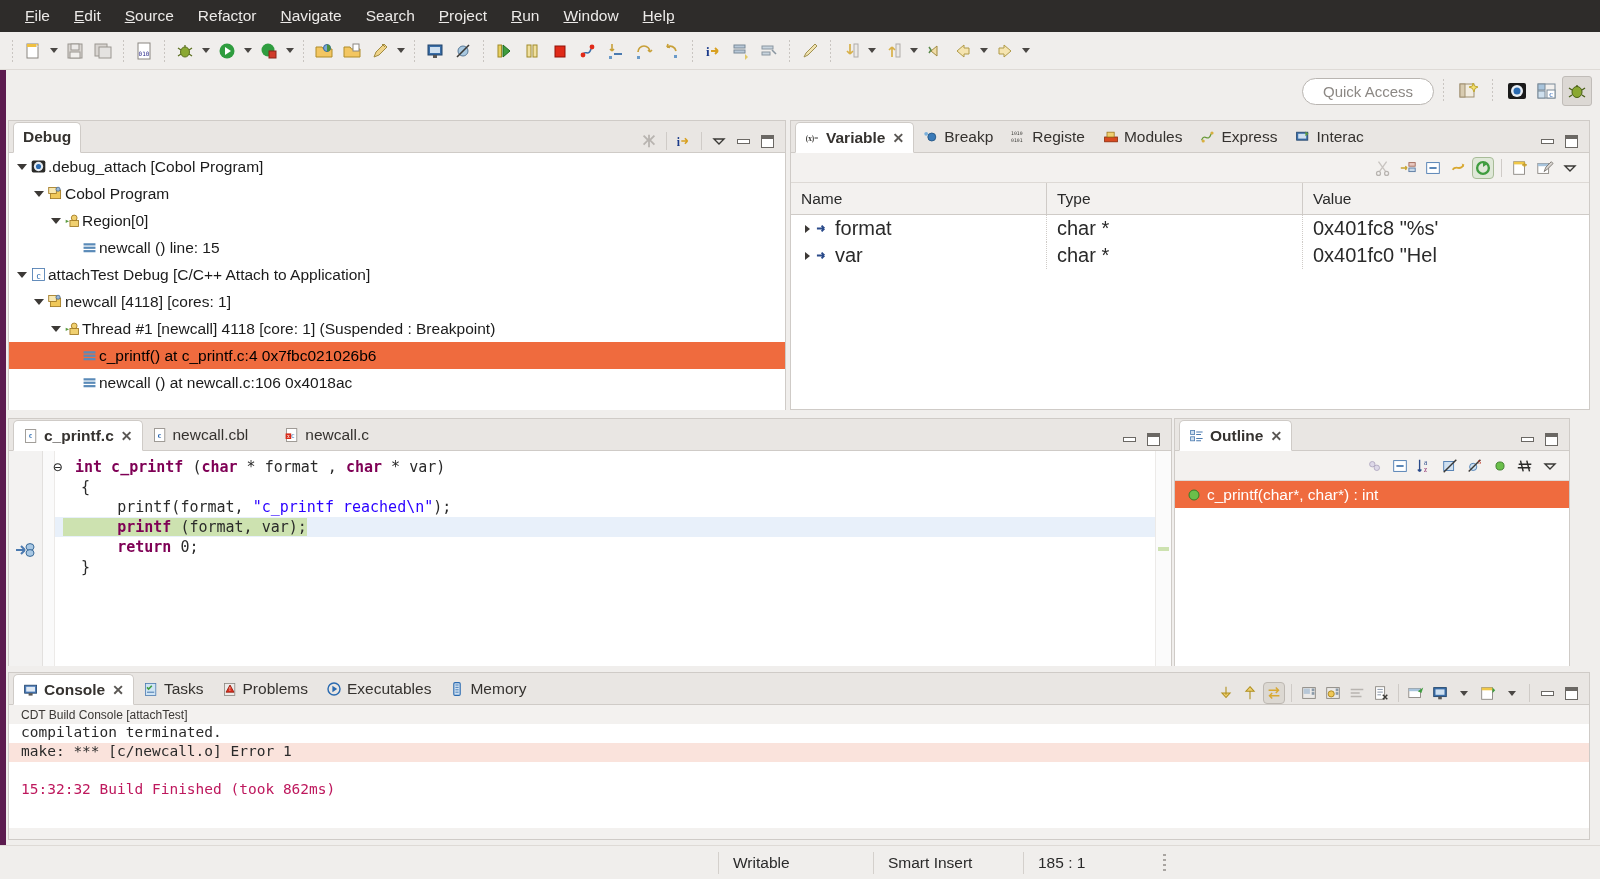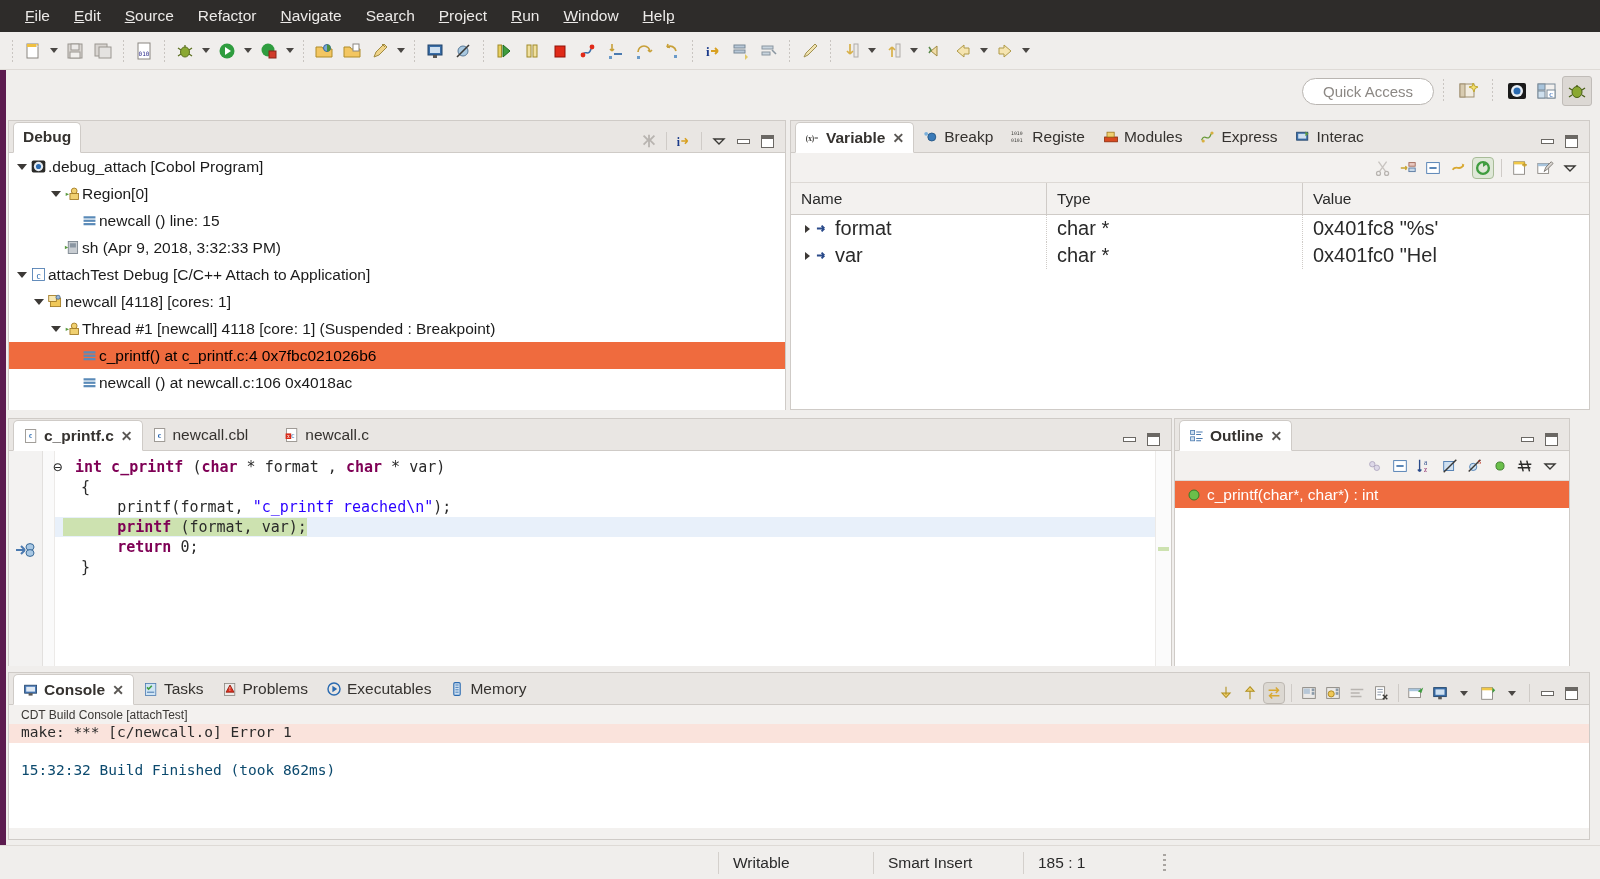--- a/index.html
+++ b/index.html
@@ -96,21 +96,21 @@
   .outline-row { height: 27px; display: flex; align-items: center; gap: 6px; padding-left: 12px;
                  font-size: 15.5px; }
   .outline-row.sel { background: #ef6b3e; color: #fff; }
 
   
   .console-body { background: #fff; font-family: "DejaVu Sans Mono", monospace; font-size: 14.5px; }
   .cons-title { font-family: "Liberation Sans", sans-serif; font-size: 12px; color: #3a3734;
                 padding: 3px 0 2px 12px; background: #f3f1ef; }
   .cline { height: 19px; padding-left: 12px; white-space: pre; }
   .cline.err { background: #fae3dc; color: #2a2a2a; }
-  .cline.info { color: #0c4a6e; }
+  .cline.info { color: #be185d; }
 
   
   .statusbar { position: absolute; left: 0; bottom: 0; width: 1600px; height: 34px;
                background: #f0eeec; border-top: 1px solid #dedad6; display: flex; align-items: center;
                font-size: 15.5px; color: #2a2a2a; }
   .st-seg { height: 22px; display: flex; align-items: center; padding: 0 14px;
             border-left: 1px solid #d4d0cc; }
   .st-dots { width: 3px; height: 18px; margin-left: 20px;
              background: repeating-linear-gradient(to bottom,#a9a5a1 0 2px,transparent 2px 5px); }
 
@@ -431,20 +431,34 @@
           <span class="ticon">
             <svg width="17" height="17" viewBox="0 0 20 20">
               <rect x="2" y="3" width="16" height="14" rx="2" fill="#2a2a28"></rect>
               <circle cx="10" cy="10" r="5.5" fill="#e6ecf2"></circle>
               <circle cx="10" cy="10" r="3" fill="#2a6ab0"></circle>
             </svg>
           </span>
           <span>.debug_attach [Cobol Program]</span>
         </div>
         <div class="trow">
+          <span style="display:inline-block;width:23px;flex:none;"></span>
+          <span class="twist">
+            <span class="d"></span>
+          </span>
+          <span class="ticon">
+            <svg width="17" height="17" viewBox="0 0 20 20">
+              <rect x="4" y="6" width="12" height="10" fill="#f0c858" stroke="#a07820"></rect>
+              <rect x="2" y="3" width="9" height="7" fill="#f8e8b0" stroke="#a07820"></rect>
+              <circle cx="13" cy="5" r="2.4" fill="#9ab8d8" stroke="#4a6a90"></circle>
+            </svg>
+          </span>
+          <span>Cobol Program</span>
+        </div>
+        <div class="trow">
           <span style="display:inline-block;width:40px;flex:none;"></span>
           <span class="twist">
             <span class="d"></span>
           </span>
           <span class="ticon">
             <svg width="17" height="17" viewBox="0 0 20 20">
               <circle cx="12" cy="7" r="3.4" fill="#f0d070" stroke="#a07820"></circle>
               <rect x="7" y="10" width="10" height="7" fill="#f0d070" stroke="#a07820"></rect>
               <path d="M2 9l4 2-4 2z" fill="#5a9a40"></path>
             </svg>
@@ -455,32 +469,20 @@
           <span style="display:inline-block;width:57px;flex:none;"></span>
           <span class="twist"></span>
           <span class="ticon">
             <svg width="17" height="17" viewBox="0 0 20 20">
               <rect x="3" y="5" width="14" height="2.6" fill="#5a8ab8"></rect>
               <rect x="3" y="9" width="14" height="2.6" fill="#5a8ab8"></rect>
               <rect x="3" y="13" width="14" height="2.6" fill="#5a8ab8"></rect>
             </svg>
           </span>
           <span>newcall () line: 15</span>
-        </div>
-        <div class="trow">
-          <span style="display:inline-block;width:40px;flex:none;"></span>
-          <span class="twist"></span>
-          <span class="ticon">
-            <svg width="17" height="17" viewBox="0 0 20 20">
-              <rect x="5" y="3" width="11" height="14" fill="#c8cdd2" stroke="#76808a"></rect>
-              <rect x="7" y="5" width="7" height="5" fill="#8a96a2"></rect>
-              <path d="M1 8l4 2-4 2z" fill="#5a9a40"></path>
-            </svg>
-          </span>
-          <span>sh (Apr 9, 2018, 3:32:33 PM)</span>
         </div>
         <div class="trow">
           <span style="display:inline-block;width:6px;flex:none;"></span>
           <span class="twist">
             <span class="d"></span>
           </span>
           <span class="ticon">
             <svg width="17" height="17" viewBox="0 0 20 20">
               <rect x="3" y="3" width="14" height="14" fill="#fff" stroke="#4a7ab0"></rect>
               <text x="10" y="15" font-size="11" text-anchor="middle" fill="#2a6ab0" font-family="serif">c</text>
@@ -957,20 +959,21 @@
         <div class="pctl">
             <div class="min-ico"></div>
           </div>
         <div class="pctl">
             <div class="max-ico"></div>
           </div>
       </div>
     </div>
     <div class="cons-title">CDT Build Console [attachTest]</div>
     <div class="console-body" style="height:104px;" id="console-lines">
+        <div class="cline">compilation terminated.</div>
         <div class="cline err">make: *** [c/newcall.o] Error 1</div>
         <div class="cline"> </div>
         <div class="cline info">15:32:32 Build Finished (took 862ms)</div>
       </div>
   </div>
 
   <div class="statusbar">
     <div style="width:718px;"></div>
     <div class="st-seg" style="width:155px;">Writable</div>
     <div class="st-seg" style="width:150px;">Smart Insert</div>

